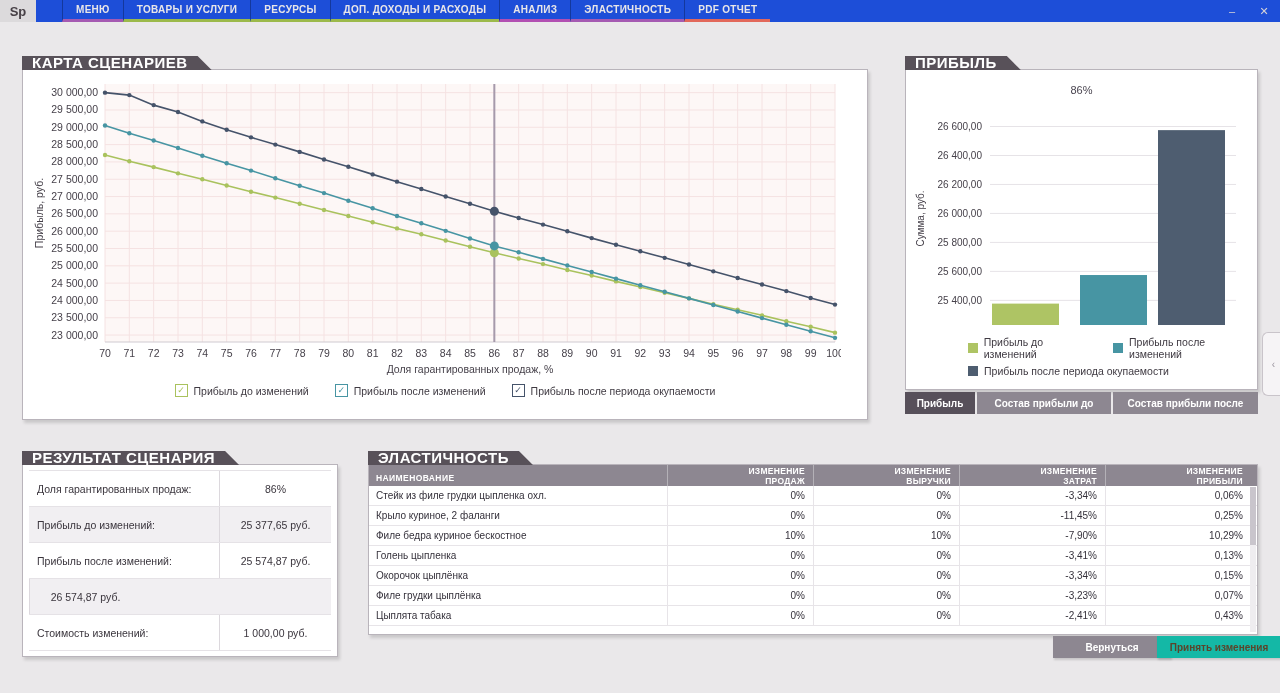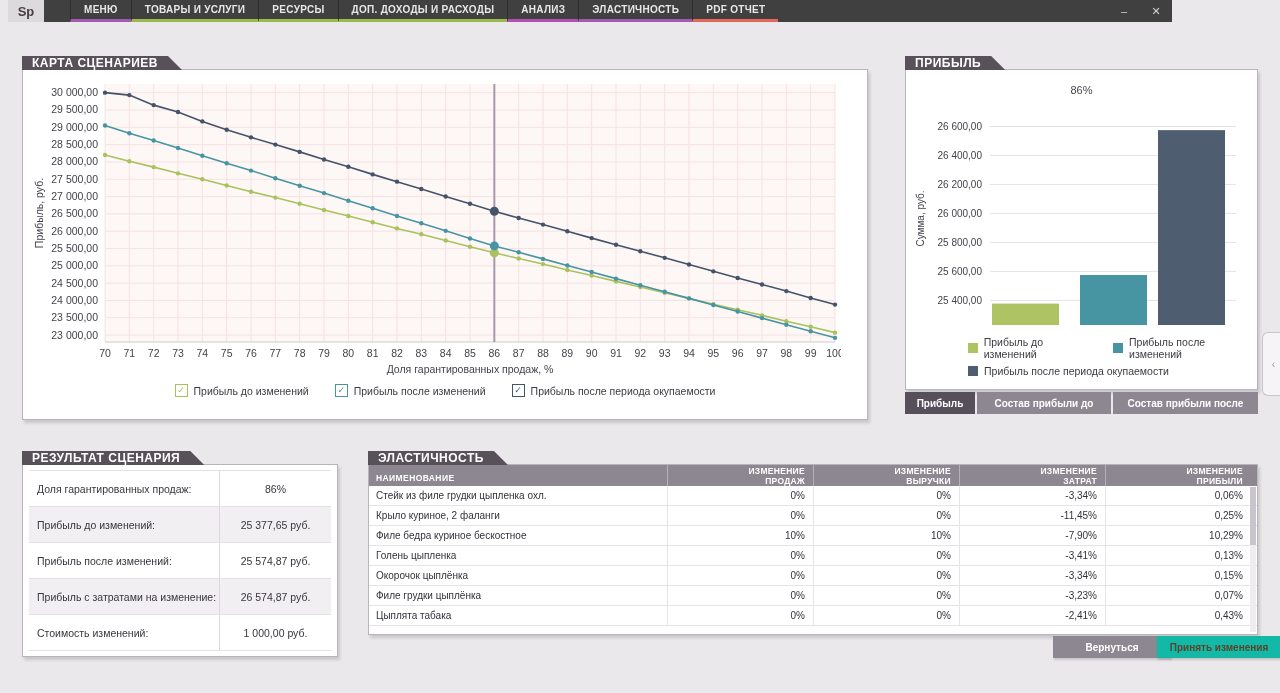--- a/index.html
+++ b/index.html
@@ -1,29 +1,29 @@
 <!DOCTYPE html>
 <html><head>
 <meta charset="utf-8">
 <style>
   * { margin:0; padding:0; box-sizing:border-box; }
   html,body { width:1280px; height:693px; overflow:hidden; }
   body { background:#eae8ea; font-family:"Liberation Sans", sans-serif; position:relative; }
 
   
-  .topbar { position:absolute; left:8px; top:0; width:1164px; height:22px; background:#404040; display:flex; align-items:stretch; }
+  .topbar { position:absolute; left:0; top:0; width:1280px; height:22px; background:#1d4ed8; display:flex; align-items:stretch; }
   .logo { width:36px; background:#dcdadc; color:#474046; font-weight:bold; font-size:13px; display:flex; align-items:center; justify-content:center; }
   .mtabs { display:flex; align-items:stretch; }
   .mtab { padding:0 13px; color:#e8e6e8; font-size:10px; font-weight:bold; letter-spacing:.3px; display:flex; align-items:center; border-left:1px solid rgba(0,0,0,.28); cursor:default; }
   .wctrl { margin-left:auto; display:flex; align-items:stretch; }
   .wbtn { width:32px; display:flex; align-items:center; justify-content:center; color:#d6d3d7; font-size:11px; }
 
   
   .panel { position:absolute; background:#ffffff; border:1px solid #b9b4bb; box-shadow:2px 3px 3px rgba(0,0,0,.14); }
-  .ptab { position:absolute; top:-14px; left:-1px; height:14px; background:#585159; color:#ffffff; font-size:12px; font-weight:bold; letter-spacing:.5px; line-height:14px; padding:0 24px 0 10px; clip-path:polygon(0 0, calc(100% - 14px) 0, 100% 100%, 0 100%); }
+  .ptab { position:absolute; top:-14px; left:-1px; height:14px; background:#585159; color:#ffffff; font-size:15px; font-weight:bold; letter-spacing:.5px; line-height:14px; padding:0 24px 0 10px; clip-path:polygon(0 0, calc(100% - 14px) 0, 100% 100%, 0 100%); }
 
   .scenario { left:22px; top:69px; width:846px; height:351px; }
   .profit   { left:905px; top:69px; width:353px; height:321px; }
   .result   { left:22px;  top:464px; width:316px; height:193px; }
   .elastic  { left:368px; top:464px; width:890px; height:171px; }
 
   
   .chart-wrap { margin:4px 0 0 6px; }
   .legend { display:flex; justify-content:center; gap:26px; margin-top:2px; }
   .litem { display:flex; align-items:center; gap:6px; font-size:10.5px; color:#3f3a42; }
@@ -365,21 +365,20 @@
       </div>
       <div class="rrow">
         <div class="rlabel">Прибыль до изменений:</div>
         <div class="rvalue">25 377,65 руб.</div>
       </div>
       <div class="rrow">
         <div class="rlabel">Прибыль после изменений:</div>
         <div class="rvalue">25 574,87 руб.</div>
       </div>
       <div class="rrow">
-        <div class="rlabel">Прибыль с затратами на изменение:</div>
         <div class="rvalue">26 574,87 руб.</div>
       </div>
       <div class="rrow">
         <div class="rlabel">Стоимость изменений:</div>
         <div class="rvalue">1 000,00 руб.</div>
       </div>
     </div>
 </div>
 
 <div class="panel elastic">

